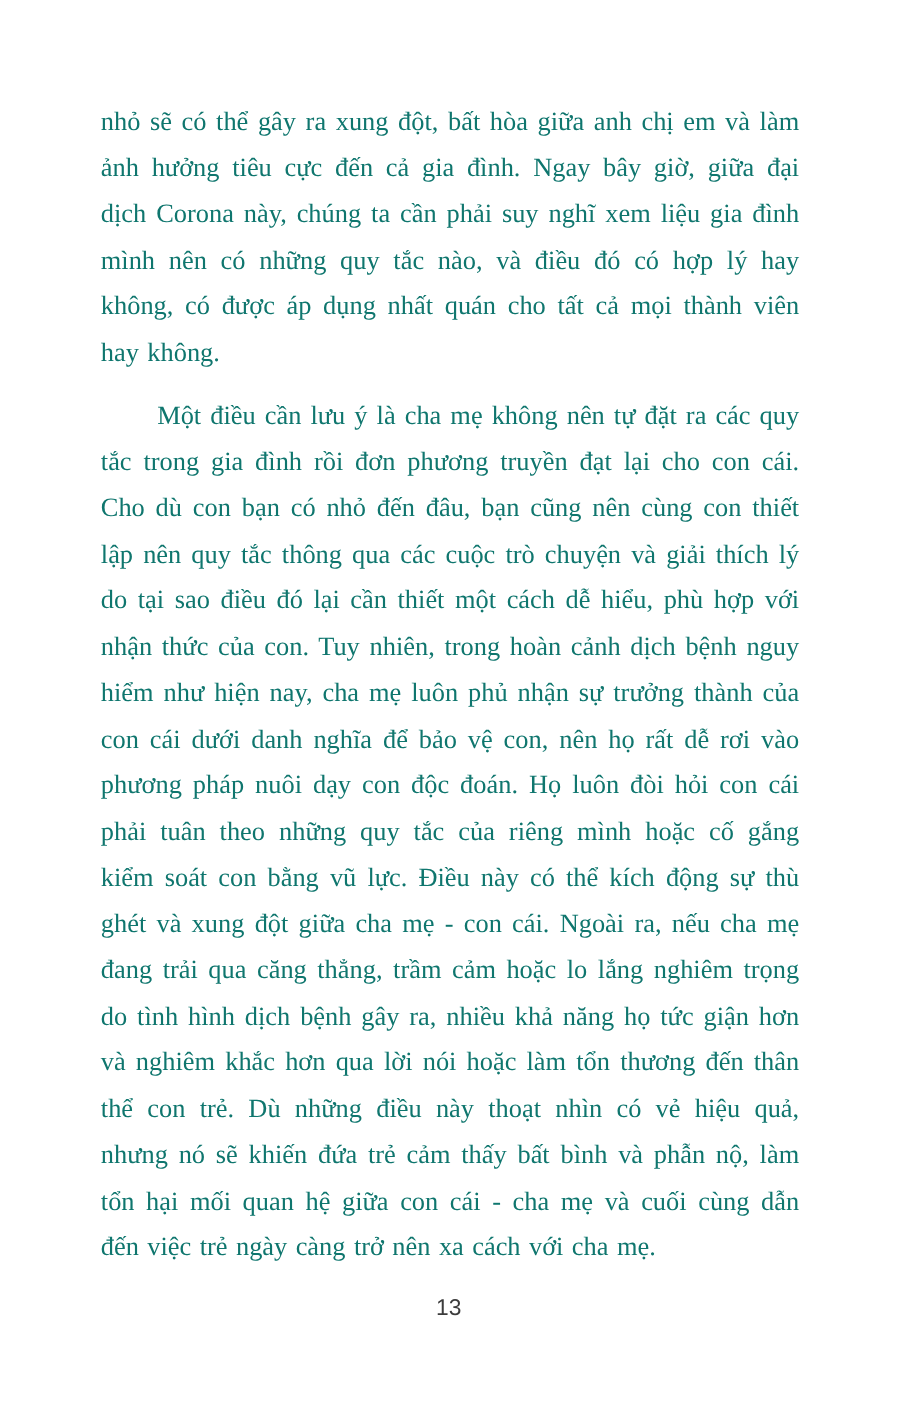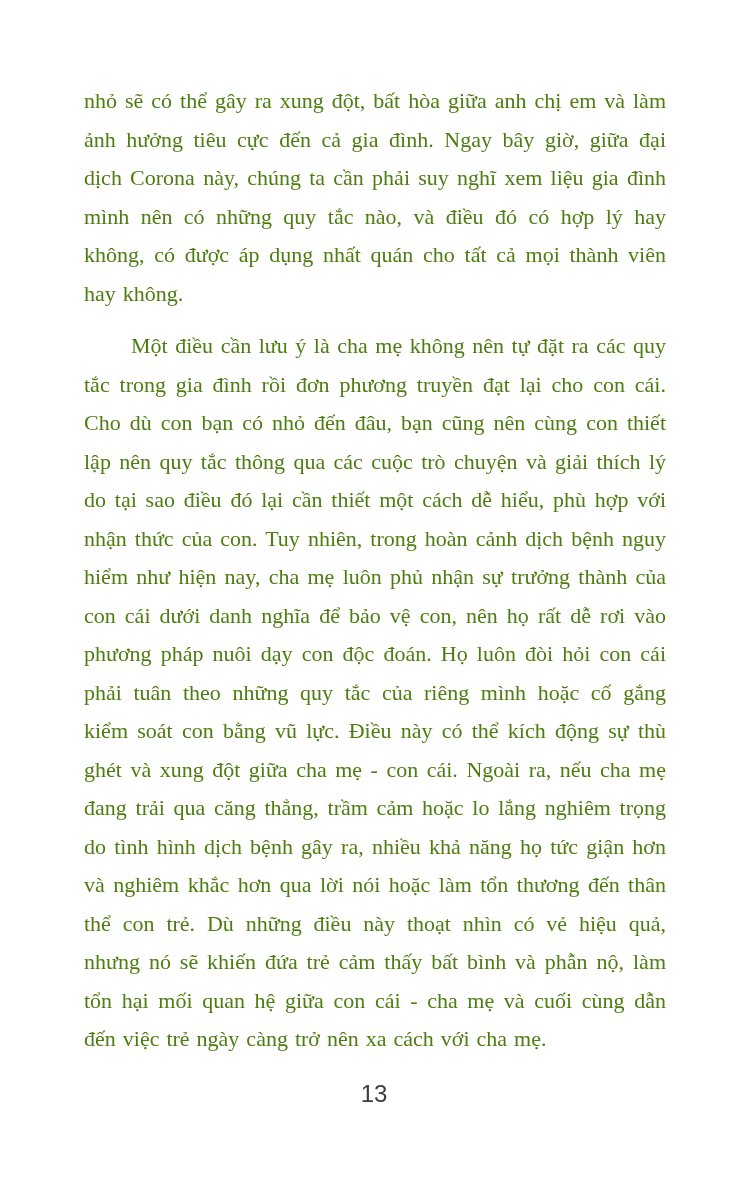--- a/index.html
+++ b/index.html
@@ -19,37 +19,37 @@
     position: absolute;
     top: 82px;
     left: 84px;
     width: 582px;
   }
   .text-block p {
     margin: 0;
     font-family: "Liberation Serif", "DejaVu Serif", serif;
     font-size: 22px;
     line-height: 38.5px;
-    color: #4d7c0f;
+    color: #0f766e;
     text-align: justify;
     text-justify: inter-word;
     word-spacing: 1.5px;
   }
   .text-block p.indented {
     margin-top: 14px;
     text-indent: 47px;
   }
   .page-number {
     position: absolute;
     top: 1080px;
     left: 0;
     width: 748px;
     text-align: center;
     font-family: "Liberation Sans", "DejaVu Sans", sans-serif;
-    font-size: 24px;
+    font-size: 19px;
     color: #3c3c3c;
   }
 </style>
 </head>
 <body>
 
 <div class="book-page">
   <div class="text-block">
     <p>nhỏ sẽ có thể gây ra xung đột, bất hòa giữa anh chị em và làm ảnh hưởng tiêu cực đến cả gia đình. Ngay bây giờ, giữa đại dịch Corona này, chúng ta cần phải suy nghĩ xem liệu gia đình mình nên có những quy tắc nào, và điều đó có hợp lý hay không, có được áp dụng nhất quán cho tất cả mọi thành viên hay không.</p>
     <p class="indented">Một điều cần lưu ý là cha mẹ không nên tự đặt ra các quy tắc trong gia đình rồi đơn phương truyền đạt lại cho con cái. Cho dù con bạn có nhỏ đến đâu, bạn cũng nên cùng con thiết lập nên quy tắc thông qua các cuộc trò chuyện và giải thích lý do tại sao điều đó lại cần thiết một cách dễ hiểu, phù hợp với nhận thức của con. Tuy nhiên, trong hoàn cảnh dịch bệnh nguy hiểm như hiện nay, cha mẹ luôn phủ nhận sự trưởng thành của con cái dưới danh nghĩa để bảo vệ con, nên họ rất dễ rơi vào phương pháp nuôi dạy con độc đoán. Họ luôn đòi hỏi con cái phải tuân theo những quy tắc của riêng mình hoặc cố gắng kiểm soát con bằng vũ lực. Điều này có thể kích động sự thù ghét và xung đột giữa cha mẹ - con cái. Ngoài ra, nếu cha mẹ đang trải qua căng thẳng, trầm cảm hoặc lo lắng nghiêm trọng do tình hình dịch bệnh gây ra, nhiều khả năng họ tức giận hơn và nghiêm khắc hơn qua lời nói hoặc làm tổn thương đến thân thể con trẻ. Dù những điều này thoạt nhìn có vẻ hiệu quả, nhưng nó sẽ khiến đứa trẻ cảm thấy bất bình và phẫn nộ, làm tổn hại mối quan hệ giữa con cái - cha mẹ và cuối cùng dẫn đến việc trẻ ngày càng trở nên xa cách với cha mẹ.</p>

